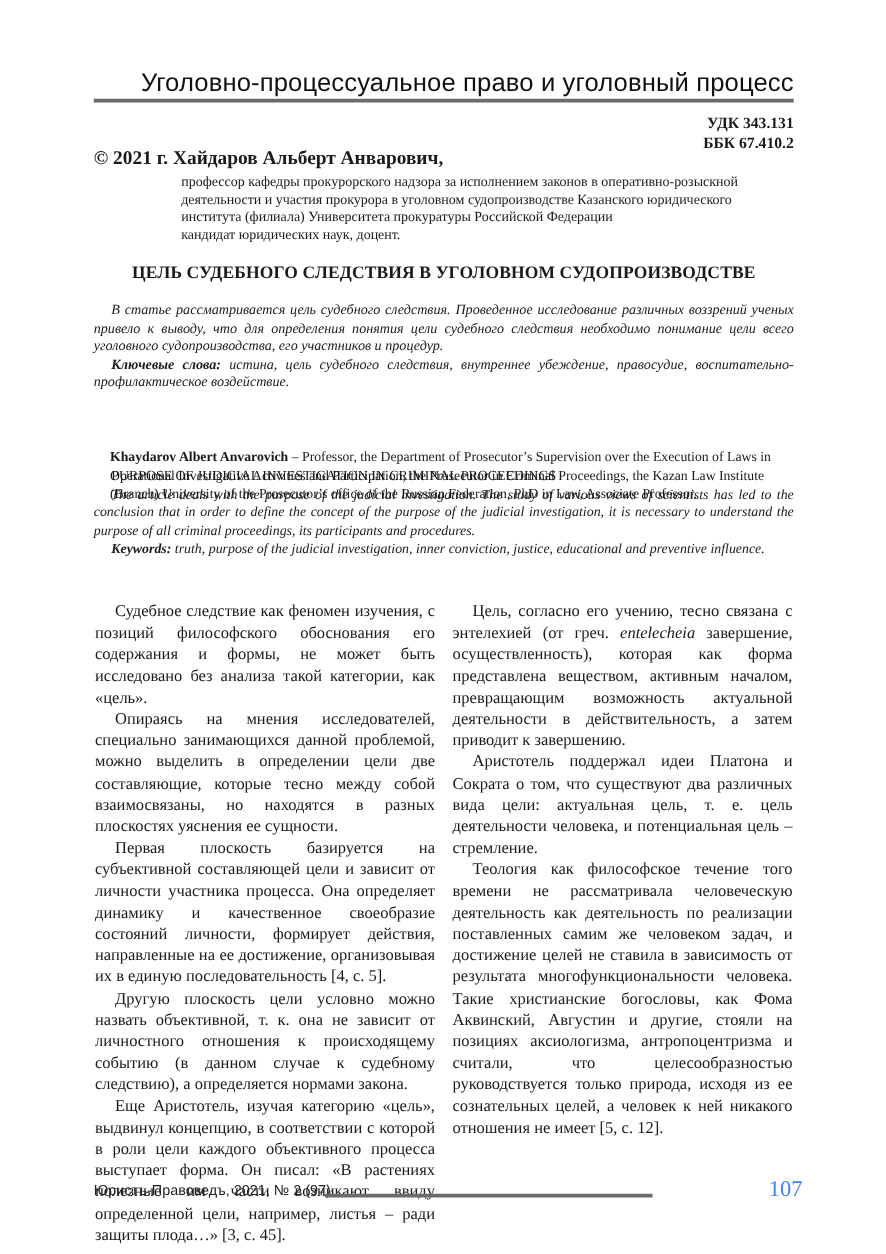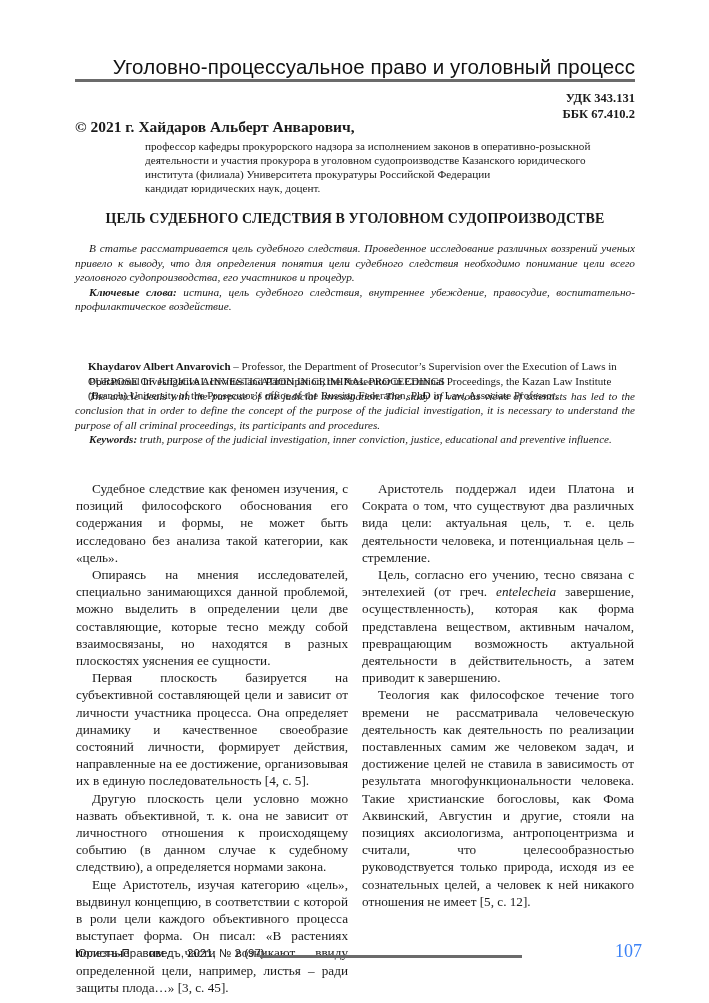--- a/index.html
+++ b/index.html
@@ -107,20 +107,20 @@
 
 <div class="col col-left serif">
   <p>Судебное следствие как феномен изучения, с позиций философского обоснования его содержания и формы, не может быть исследовано без анализа такой категории, как «цель».</p>
   <p>Опираясь на мнения исследователей, специально занимающихся данной проблемой, можно выделить в определении цели две составляющие, которые тесно между собой взаимосвязаны, но находятся в разных плоскостях уяснения ее сущности.</p>
   <p>Первая плоскость базируется на субъективной составляющей цели и зависит от личности участника процесса. Она определяет динамику и качественное своеобразие состояний личности, формирует действия, направленные на ее достижение, организовывая их в единую последовательность [4, с. 5].</p>
   <p>Другую плоскость цели условно можно назвать объективной, т. к. она не зависит от личностного отношения к происходящему событию (в данном случае к судебному следствию), а определяется нормами закона.</p>
   <p>Еще Аристотель, изучая категорию «цель», выдвинул концепцию, в соответствии с которой в роли цели каждого объективного процесса выступает форма. Он писал: «В растениях полезные им части возникают ввиду определенной цели, например, листья – ради защиты плода…» [3, с. 45].</p>
 </div>
 
 <div class="col col-right serif">
+  <p><span>Цель, согласно его учению, тесно связана с энтелехией (от греч. </span><i>entelecheia</i><span> завершение, осуществленность), которая как форма представлена веществом, активным началом, превращающим возможность актуальной деятельности в действительность, а затем приводит к завершению.</span></p>
   <p>Аристотель поддержал идеи Платона и Сократа о том, что существуют два различных вида цели: актуальная цель, т. е. цель деятельности человека, и потенциальная цель – стремление.</p>
-  <p><span>Цель, согласно его учению, тесно связана с энтелехией (от греч. </span><i>entelecheia</i><span> завершение, осуществленность), которая как форма представлена веществом, активным началом, превращающим возможность актуальной деятельности в действительность, а затем приводит к завершению.</span></p>
   <p>Теология как философское течение того времени не рассматривала человеческую деятельность как деятельность по реализации поставленных самим же человеком задач, и достижение целей не ставила в зависимость от результата многофункциональности человека. Такие христианские богословы, как Фома Аквинский, Августин и другие, стояли на позициях аксиологизма, антропоцентризма и считали, что целесообразностью руководствуется только природа, исходя из ее сознательных целей, а человек к ней никакого отношения не имеет [5, с. 12].</p>
 </div>
 
 <div class="foot-journal sans">Юристъ-Правоведъ, 2021, № 2 (97)</div>
 <div class="foot-rule"></div>
 <div class="page-num serif">107</div>
 
 </body></html>

